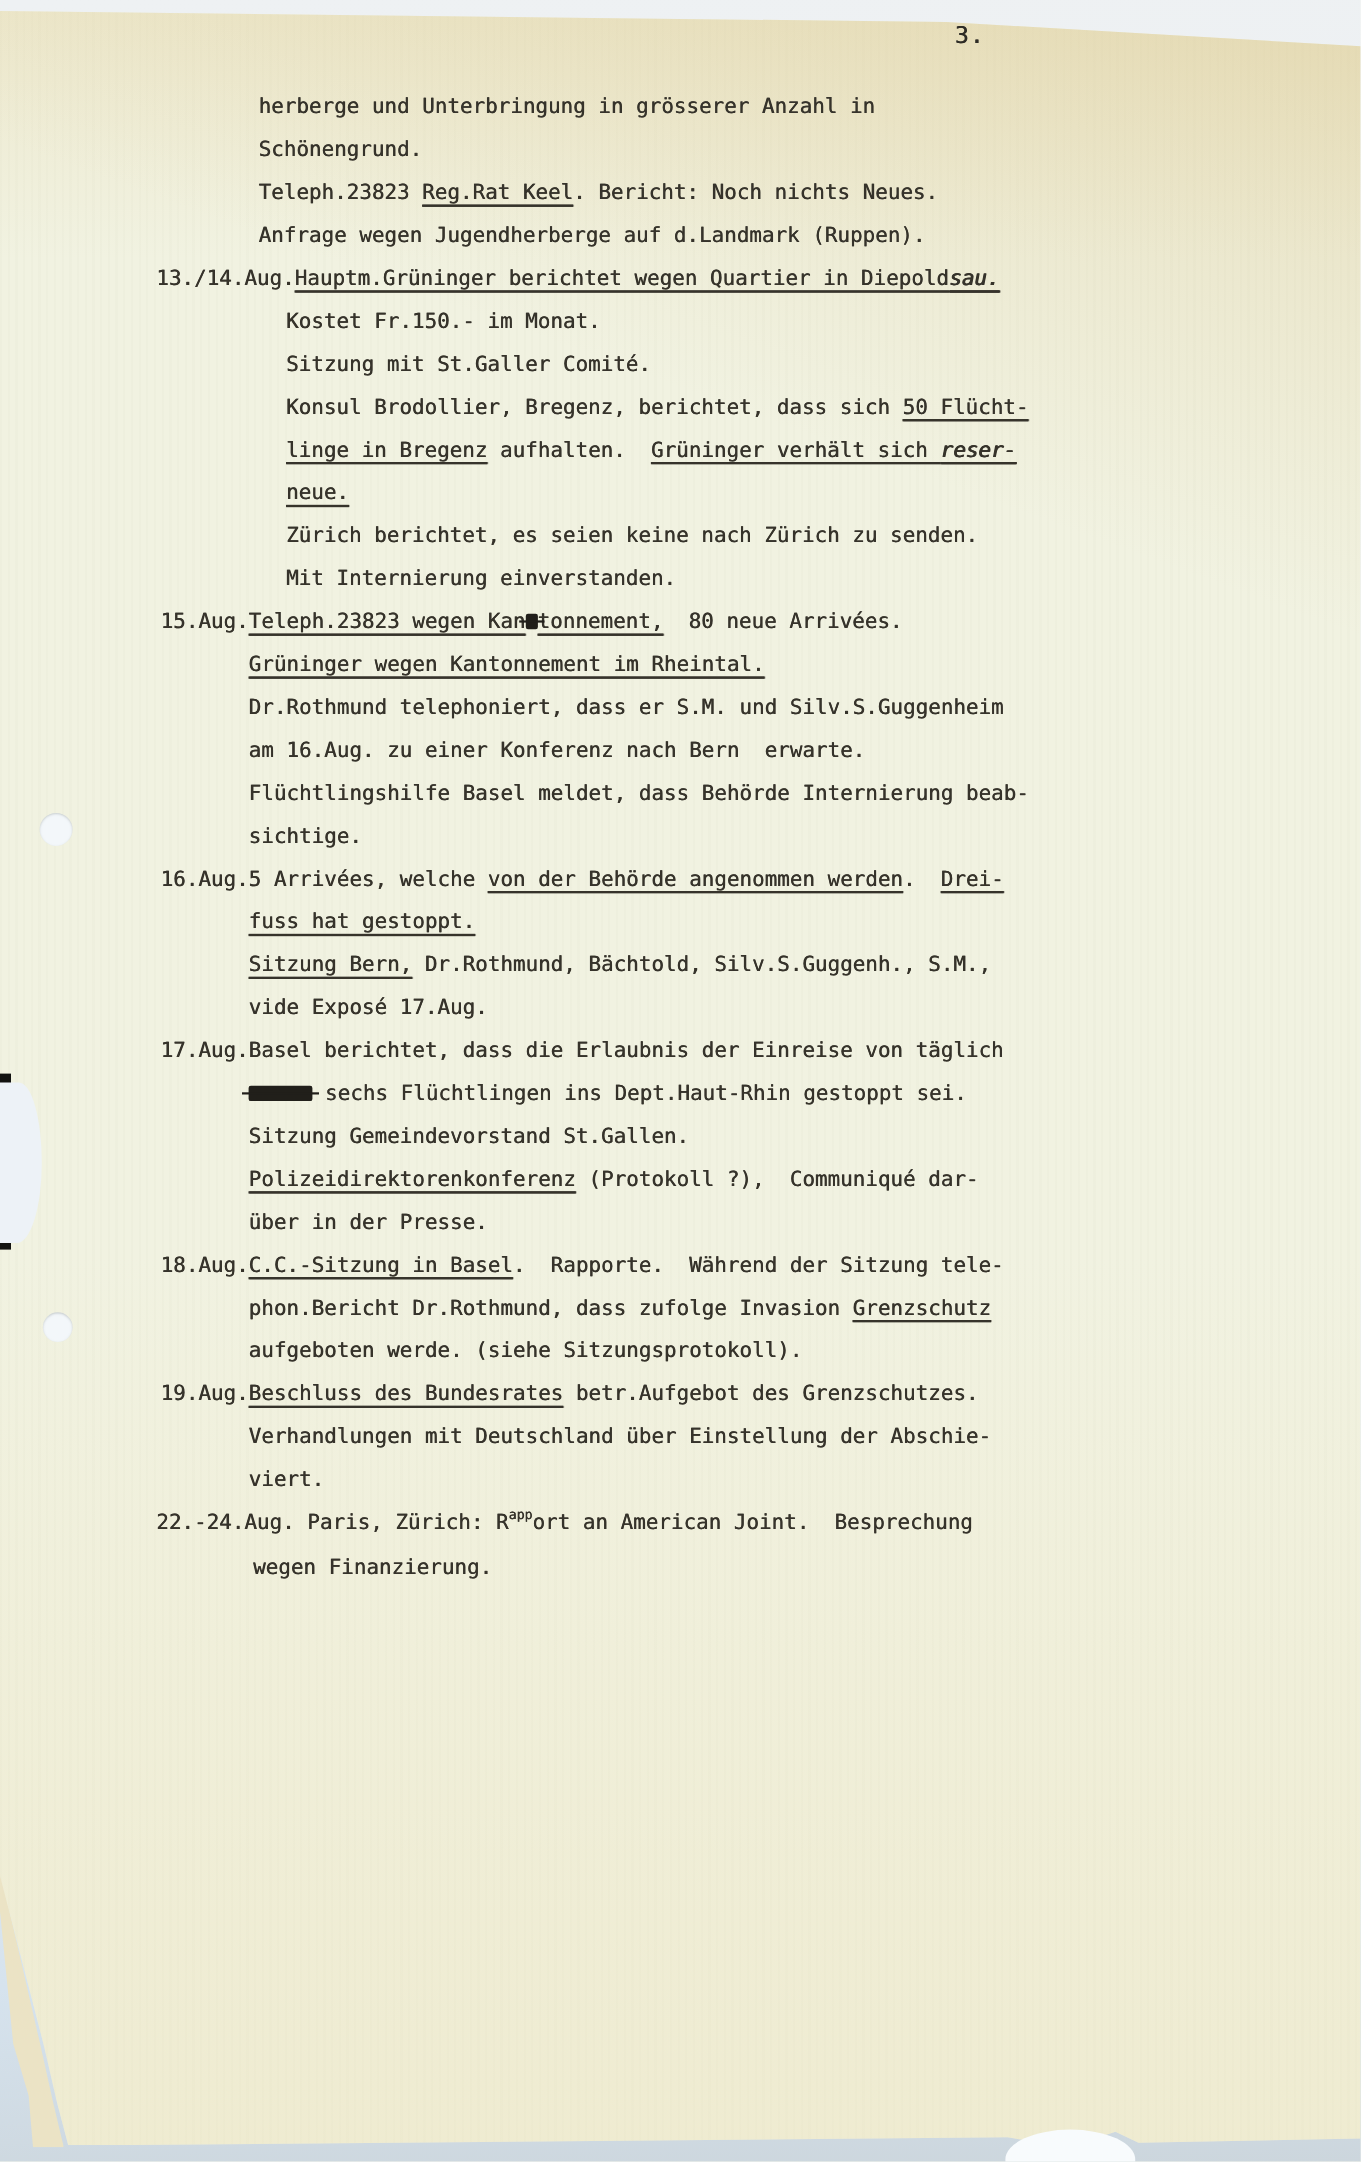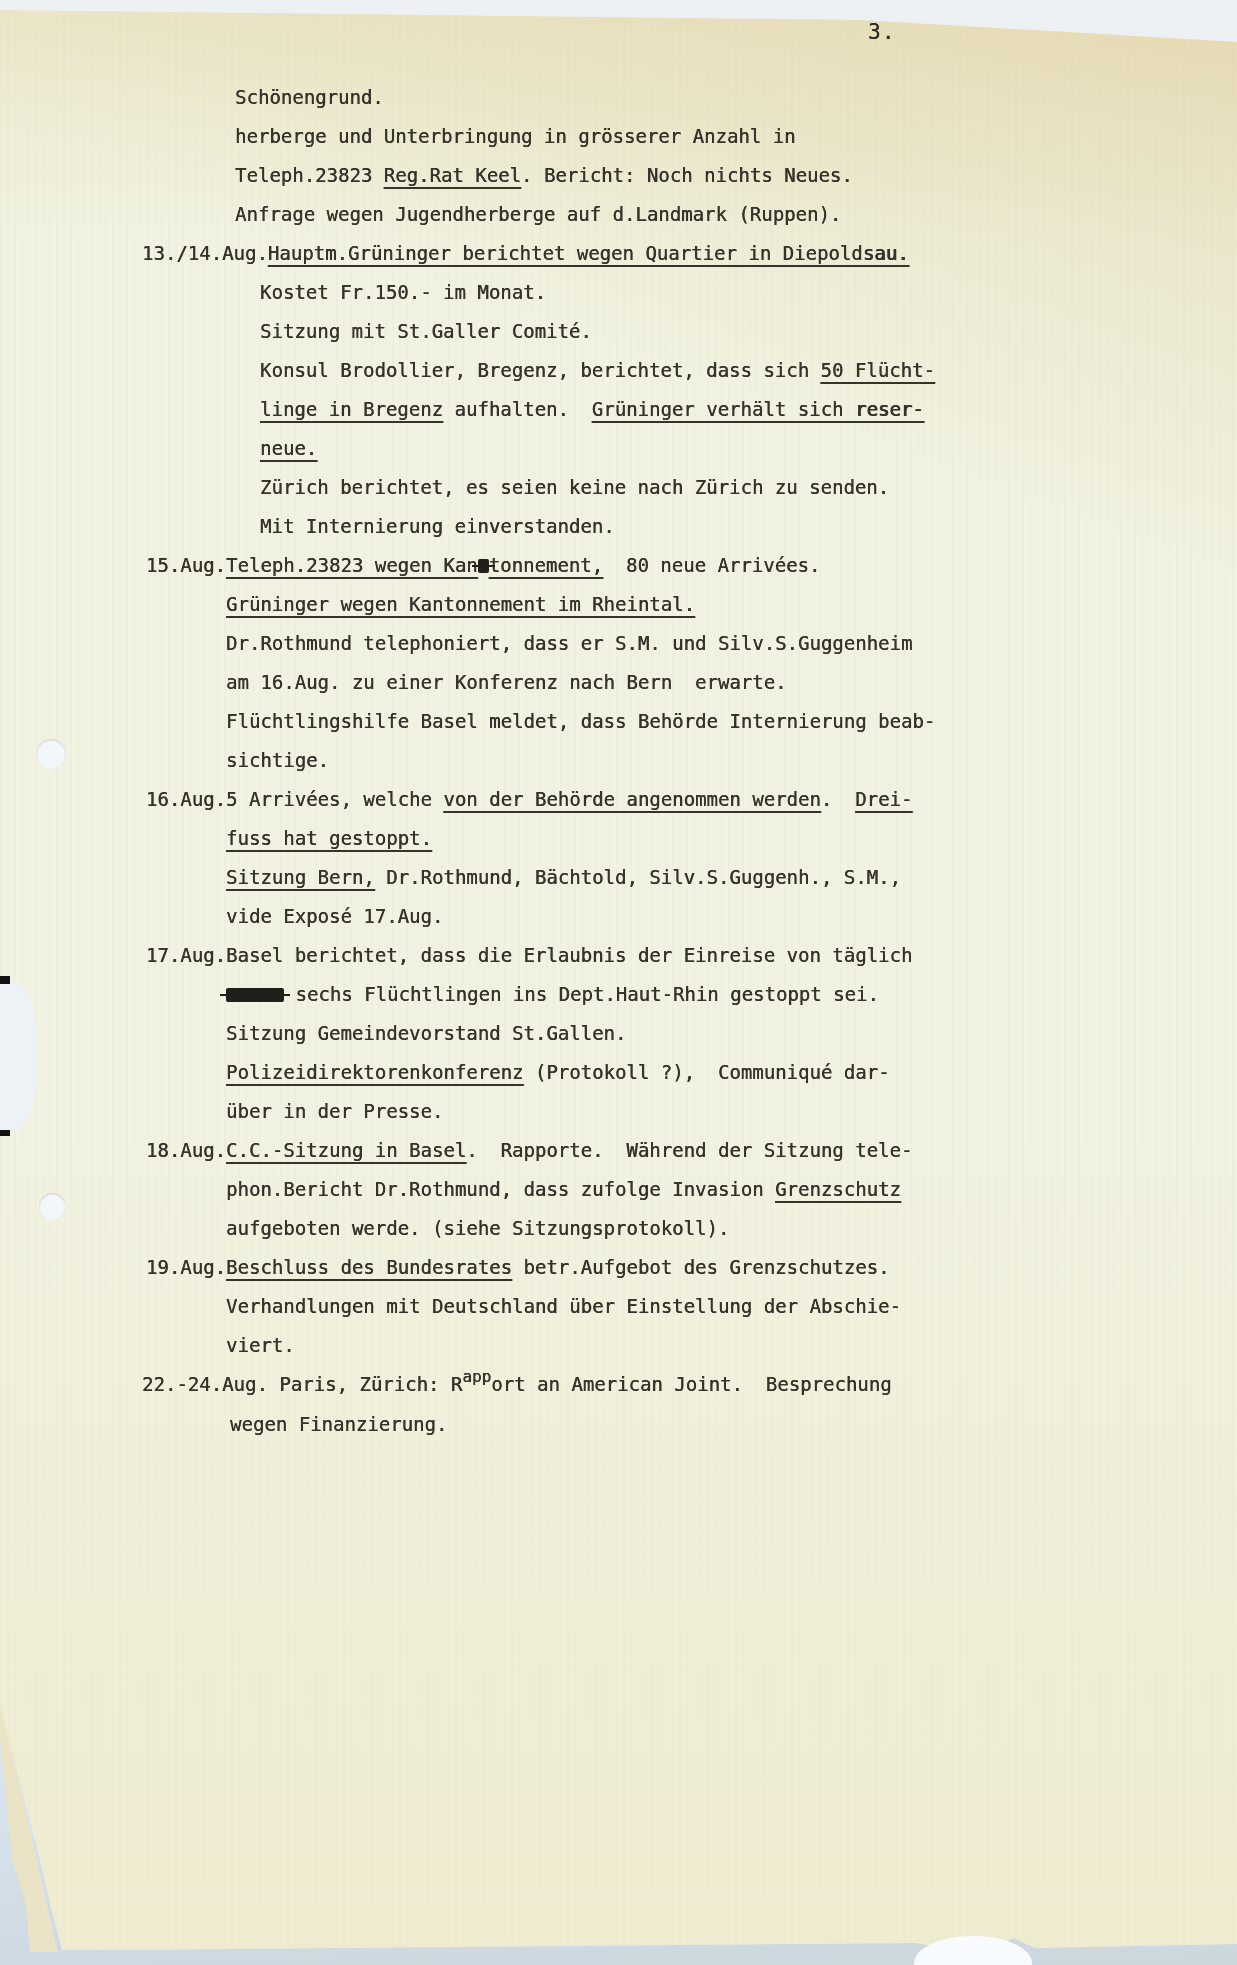--- a/index.html
+++ b/index.html
@@ -24,22 +24,22 @@
   }
   .page-number{
     position:absolute;left:868px;top:20px;font-size:21px;color:#2e2c26;
     letter-spacing:1px;text-shadow:.3px 0 0 currentColor;
   }
   .content{position:absolute;left:142px;top:78px;width:1040px;color:#36332b;}
   .row{display:flex;line-height:39px;font-size:19px;text-shadow:.35px 0 0 currentColor;}
   .date{flex:none;min-width:84px;white-space:pre;text-align:right;}
   .txt{white-space:pre;}
   .u{text-decoration:underline;text-decoration-thickness:1.6px;text-underline-offset:5px;}
-  .b{text-shadow:.9px 0 0 currentColor,.45px 0 0 currentColor;}
-  .sup{display:inline-block;transform:translateY(-9px);font-size:16px;}
+  .b{text-shadow:.9px 0 0 currentColor,.45px 0 0 currentColor;font-style:italic;}
+  .sup{display:inline-block;transform:translateY(-9px);font-size:12px;}
   .blot{display:inline-block;height:14px;background:#211f1a;border-radius:2px;
         transform:translateY(1px);position:relative;}
   .blot::after{content:"";position:absolute;left:-6px;right:-6px;top:6px;height:2px;background:#211f1a;}
   .hole{position:absolute;border-radius:50%;background:#f3f7fa;box-shadow:inset 0 1px 2px rgba(120,130,125,.35);}
   .hole1{left:36px;top:739px;width:30px;height:30px;}
   .hole2{left:39px;top:1193px;width:27px;height:27px;}
   .edge-black{position:absolute;left:0;top:976px;width:10px;height:160px;background:#121210;}
   .edge-patch{position:absolute;left:0;top:984px;width:38px;height:146px;background:#edf2f7;
               border-radius:0 55% 60% 0/0 50% 50% 0;}
   .bottom-notch{position:absolute;left:914px;top:1936px;width:118px;height:34px;background:#f8fbfd;
@@ -48,25 +48,25 @@
 </head>
 <body>
 
 <div class="sliver"></div>
 
 <div class="paper">
   <div class="page-number">3.</div>
   <div class="content">
       <div class="row">
         <span class="date" style="min-width: 93px;"></span>
+        <span class="txt"><span class="">herberge und Unterbringung in grösserer Anzahl in</span></span>
+      </div>
+      <div class="row">
+        <span class="date" style="min-width: 93px;"></span>
         <span class="txt"><span class="">Schönengrund.</span></span>
-      </div>
-      <div class="row">
-        <span class="date" style="min-width: 93px;"></span>
-        <span class="txt"><span class="">herberge und Unterbringung in grösserer Anzahl in</span></span>
       </div>
       <div class="row">
         <span class="date" style="min-width: 93px;"></span>
         <span class="txt"><span class="">Teleph.23823 </span><span class="u">Reg.Rat Keel</span><span class="">. Bericht: Noch nichts Neues.</span></span>
       </div>
       <div class="row">
         <span class="date" style="min-width: 93px;"></span>
         <span class="txt"><span class="">Anfrage wegen Jugendherberge auf d.Landmark (Ruppen).</span></span>
       </div>
       <div class="row">

